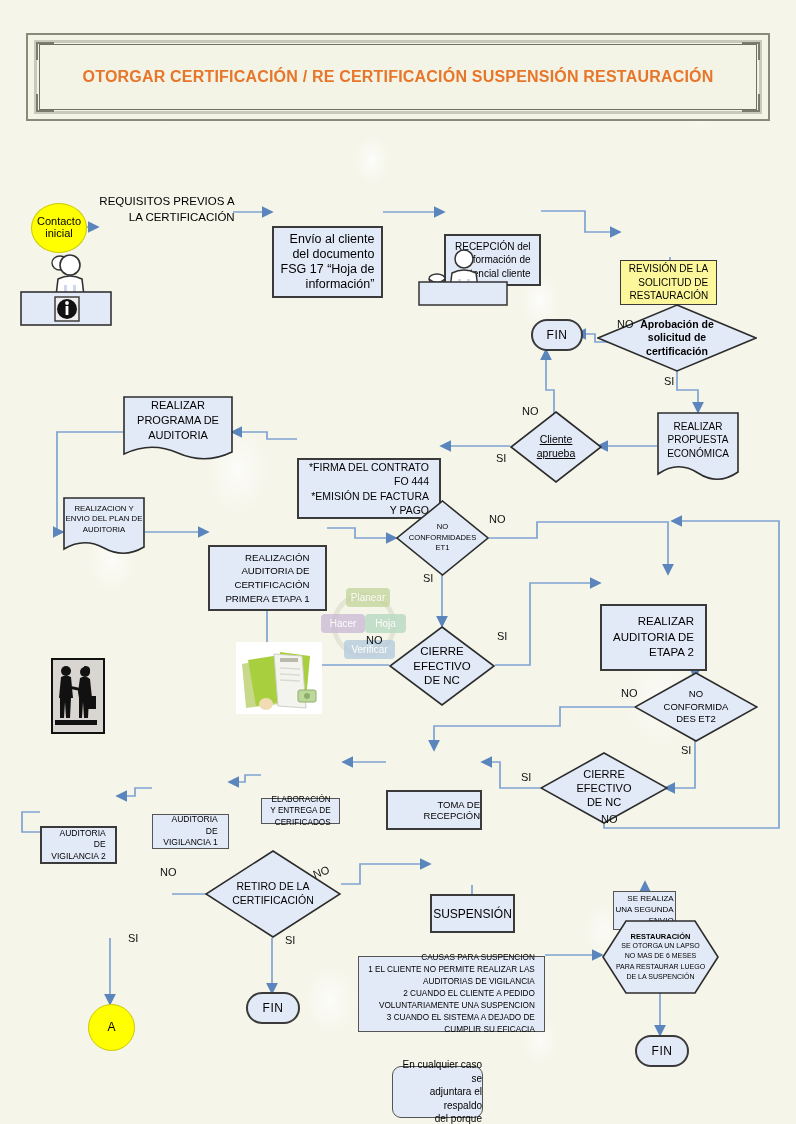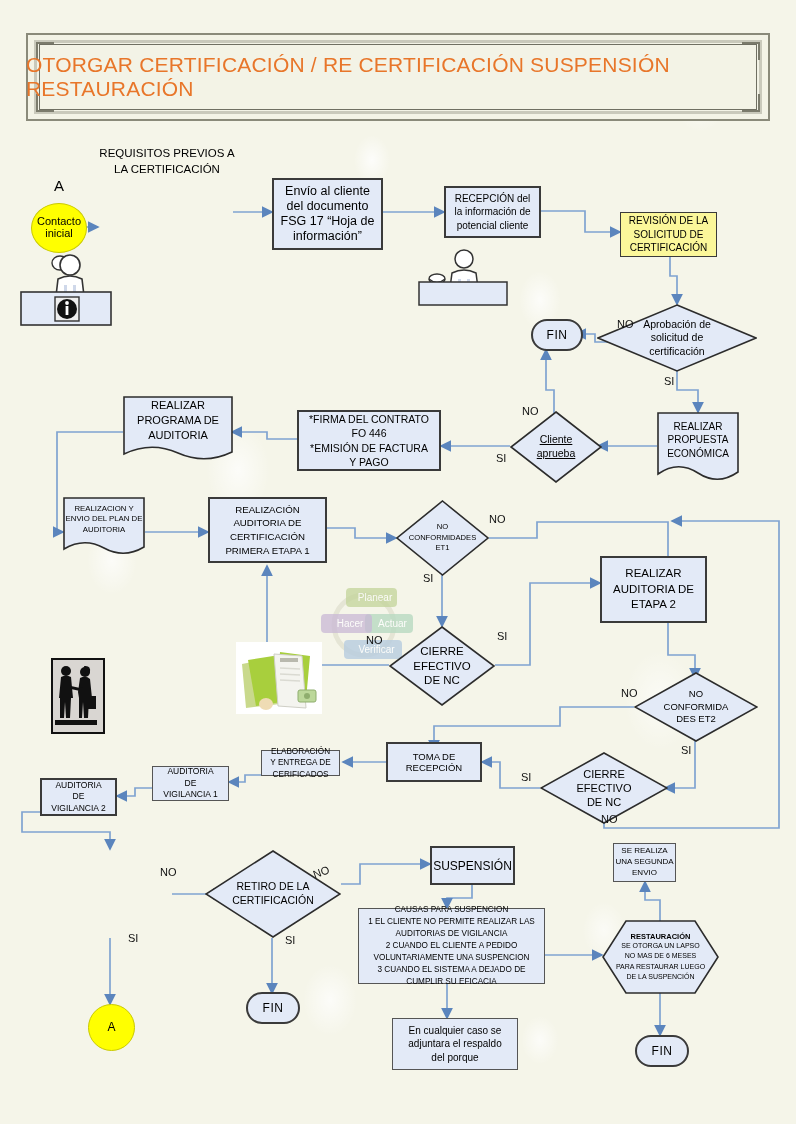--- a/index.html
+++ b/index.html
@@ -20,21 +20,21 @@
       radial-gradient(ellipse 36px 50px at 112px 560px, rgba(255,255,255,.7) 0%, rgba(255,255,255,0) 70%),
       radial-gradient(ellipse 44px 64px at 238px 470px, rgba(255,255,255,.72) 0%, rgba(255,255,255,0) 72%),
       radial-gradient(ellipse 50px 70px at 660px 700px, rgba(255,255,255,.6) 0%, rgba(255,255,255,0) 72%),
       radial-gradient(ellipse 38px 50px at 330px 1000px, rgba(255,255,255,.72) 0%, rgba(255,255,255,0) 72%),
       radial-gradient(ellipse 30px 40px at 604px 930px, rgba(255,255,255,.6) 0%, rgba(255,255,255,0) 72%),
       radial-gradient(ellipse 26px 34px at 540px 1040px, rgba(255,255,255,.7) 0%, rgba(255,255,255,0) 72%),
       #f5f5e9;
   }
   svg#wires{position:absolute;left:0;top:0;width:796px;height:1124px;pointer-events:none;}
 
-  .node{position:absolute;box-sizing:border-box;display:flex;align-items:center;justify-content:center;text-align:center;color:#000;}
+  .node{position:absolute;box-sizing:border-box;display:flex;align-items:center;justify-content:center;text-align:right;color:#000;margin-top:48px;}
   .rect{background:#e3eaf7;border:2px solid #3a3a3a;}
   .rect-thin{background:#e3eaf7;border:1.5px solid #555;}
   .orange{background:#f7c49a;border:1.5px solid #7a5230;}
   .yellowbox{background:#fbf79a;border:1.5px solid #3a3a3a;}
   .label-plain{background:transparent;border:none;}
 
   .diamond-wrap{position:absolute;}
   .diamond-wrap svg{position:absolute;left:0;top:0;}
   .diamond-txt{position:absolute;left:0;top:0;width:100%;height:100%;
     display:flex;align-items:center;justify-content:center;text-align:center;
@@ -60,30 +60,30 @@
   #banner{position:absolute;left:26px;top:33px;width:744px;height:88px;}
   #banner .fr1{position:absolute;inset:0;border:2px solid #8a8a7a;background:#f3f3e6;}
   #banner .fr2{position:absolute;left:8px;top:7px;right:8px;bottom:7px;border:3px solid #c9c9bb;}
   #banner .fr3{position:absolute;left:13px;top:11px;right:13px;bottom:11px;border:1px solid #6f6f62;}
   #banner .corner{position:absolute;width:16px;height:16px;border:2px solid #7b7b6c;}
   #banner .c1{left:10px;top:9px;border-right:none;border-bottom:none;}
   #banner .c2{right:10px;top:9px;border-left:none;border-bottom:none;}
   #banner .c3{left:10px;bottom:9px;border-right:none;border-top:none;}
   #banner .c4{right:10px;bottom:9px;border-left:none;border-top:none;}
   #banner .ttl{position:absolute;inset:0;display:flex;align-items:center;justify-content:center;
-    color:#e8762a;font-size:21px;letter-spacing:.2px;}
+    color:#e8762a;font-size:16px;letter-spacing:.2px;font-weight:bold;}
 
   
   .desk{position:absolute;}
   
   .handshake{position:absolute;border:2px solid #111;background:#d9d6d2;}
   
   .pdca{position:absolute;}
   .pdca .chip{position:absolute;border-radius:4px;display:flex;align-items:center;justify-content:center;
-    font-size:10px;color:#fff;padding-left:7px;}
+    font-size:10px;color:#fff;}
   
   .folderimg{position:absolute;background:#fff;}
 </style>
 </head>
 <body>
 
 <div id="page">
 
   <div id="banner">
     <div class="fr1"></div>
@@ -220,27 +220,27 @@
       <rect x="40" y="31" width="3" height="9" fill="#cfd8ea"></rect>
       <rect x="49" y="31" width="3" height="9" fill="#cfd8ea"></rect>
       <ellipse cx="19" cy="31" rx="8" ry="5" fill="#fff" stroke="#333" stroke-width="1.4"></ellipse>
       <path d="M11,31 q8,7 16,0" fill="none" stroke="#333" stroke-width="1.4"></path>
       <rect x="1" y="34" width="88" height="23" fill="#e3eaf7" stroke="#333" stroke-width="1.5"></rect>
     </svg>
   </div>
 
   <div class="node yellowbox" style="left:620px;top:212px;width:97px;height:45px;font-size:10px;line-height:1.35;white-space:pre-line;">REVISIÓN DE LA
 SOLICITUD DE
-CERTIFICACIÓN</div>
+RESTAURACIÓN</div>
 
   <div class="diamond-wrap" style="left:597px;top:304px;width:160px;height:68px;">
     <svg width="160" height="68" viewBox="0 0 160 68">
         <polygon points="80,1 159,34 80,67 1,34" fill="#e3eaf7" stroke="#2c2c2c" stroke-width="1.6"></polygon>
       </svg>
-    <div class="diamond-txt" style="font-size:10.5px;line-height:1.25;white-space:pre-line;">Aprobación de
+    <div class="diamond-txt" style="font-size:10.5px;line-height:1.25;white-space:pre-line;font-weight:bold;">Aprobación de
 solicitud de
 certificación</div>
   </div>
   <div class="branch" style="left:617px;top:318px;">NO</div>
   <div class="branch" style="left:664px;top:375px;">SI</div>
 
   <div class="term" style="left:531px;top:319px;width:48px;height:28px;">FIN</div>
 
   <div class="doc" style="left:657px;top:412px;width:82px;height:72px;">
     <svg class="docbody" width="82" height="72" viewBox="0 0 82 72">
@@ -255,21 +255,21 @@
     <svg width="92" height="72" viewBox="0 0 92 72">
         <polygon points="46,1 91,36 46,71 1,36" fill="#e3eaf7" stroke="#2c2c2c" stroke-width="1.6"></polygon>
       </svg>
     <div class="diamond-txt" style="font-size:10.5px;line-height:1.3;white-space:pre-line;text-decoration:underline;">Cliente
 aprueba</div>
   </div>
   <div class="branch" style="left:522px;top:405px;">NO</div>
   <div class="branch" style="left:496px;top:452px;">SI</div>
 
   <div class="node rect" style="left:297px;top:410px;width:144px;height:61px;font-size:10.5px;line-height:1.35;white-space:pre-line;">*FIRMA DEL CONTRATO
-FO 446
+FO 444
 *EMISIÓN DE FACTURA
 Y PAGO</div>
 
   <div class="doc" style="left:123px;top:396px;width:110px;height:68px;">
     <svg class="docbody" width="110" height="68" viewBox="0 0 110 68">
       <path d="M1,1 L109,1 L109,56 q-27,13 -54,1 q-27,-12 -54,1 z" fill="#e3eaf7" stroke="#2c2c2c" stroke-width="1.6"></path>
     </svg>
     <div class="doctxt" style="font-size:11px;line-height:1.35;white-space:pre-line;height:72%;">REALIZAR
 PROGRAMA DE
 AUDITORIA</div>
@@ -298,21 +298,21 @@
 ET1</div>
   </div>
   <div class="branch" style="left:489px;top:513px;">NO</div>
   <div class="branch" style="left:423px;top:572px;">SI</div>
 
   <div class="pdca" style="left:325px;top:588px;width:78px;height:75px;">
     <svg width="78" height="75" viewBox="0 0 78 75" style="position:absolute;left:0;top:0;opacity:.25;">
       <circle cx="39" cy="37" r="30" fill="none" stroke="#b7b79c" stroke-width="5"></circle>
     </svg>
     <div class="chip" style="left:21px;top:0px;width:44px;height:19px;background:#c3d49a;opacity:.75;">Planear</div>
-    <div class="chip" style="left:40px;top:26px;width:41px;height:19px;background:#b9dac2;opacity:.8;">Actuar</div>
+    <div class="chip" style="left:40px;top:26px;width:41px;height:19px;background:#b9dac2;opacity:.8;">Hoja</div>
     <div class="chip" style="left:19px;top:52px;width:51px;height:19px;background:#b7cde0;opacity:.8;">Verificar</div>
     <div class="chip" style="left:-4px;top:26px;width:44px;height:19px;background:#c9b8d6;opacity:.75;">Hacer</div>
   </div>
 
   <div class="folderimg" style="left:236px;top:642px;width:86px;height:72px;">
     <svg width="86" height="72" viewBox="0 0 86 72">
       <rect x="0" y="0" width="86" height="72" fill="#ffffff"></rect>
       <path d="M6,22 L36,16 L44,62 L10,66 z" fill="#c9d98c"></path>
       <path d="M12,18 L50,12 L58,58 L20,64 z" fill="#a8cf3d"></path>
       <path d="M44,10 L74,14 L70,58 L40,54 z" fill="#a8cf3d"></path>
@@ -415,21 +415,21 @@
   <div class="node rect" style="left:430px;top:846px;width:85px;height:39px;font-size:12px;">SUSPENSIÓN</div>
 
   <div class="node rect-thin" style="left:358px;top:908px;width:187px;height:76px;font-size:8.2px;line-height:1.45;white-space:pre-line;">CAUSAS  PARA SUSPENCION
 1 EL CLIENTE NO PERMITE REALIZAR LAS
 AUDITORIAS DE VIGILANCIA
 2 CUANDO EL CLIENTE A PEDIDO
 VOLUNTARIAMENTE UNA SUSPENCION
 3 CUANDO EL SISTEMA A DEJADO DE
 CUMPLIR SU EFICACIA</div>
 
-  <div class="node rect-thin" style="left:392px;top:1018px;width:126px;height:52px;font-size:10px;line-height:1.35;white-space:pre-line;">En cualquier caso se
+  <div class="node rect-thin" style="left:392px;top:1018px;width:91px;height:52px;font-size:10px;line-height:1.35;white-space:pre-line;border-radius:9px;">En cualquier caso se
 adjuntara el respaldo
 del porque</div>
 
   <div class="node rect-thin" style="left:613px;top:843px;width:63px;height:39px;font-size:8px;line-height:1.35;white-space:pre-line;">SE REALIZA
 UNA SEGUNDA
 ENVIO</div>
 
   <div class="hexn" style="left:602px;top:920px;width:117px;height:74px;">
     <svg width="117" height="74" viewBox="0 0 117 74" style="position:absolute;left:0;top:0;">
       <polygon points="24,1 93,1 116,37 93,73 24,73 1,37" fill="#e3eaf7" stroke="#2c2c2c" stroke-width="1.6"></polygon>

